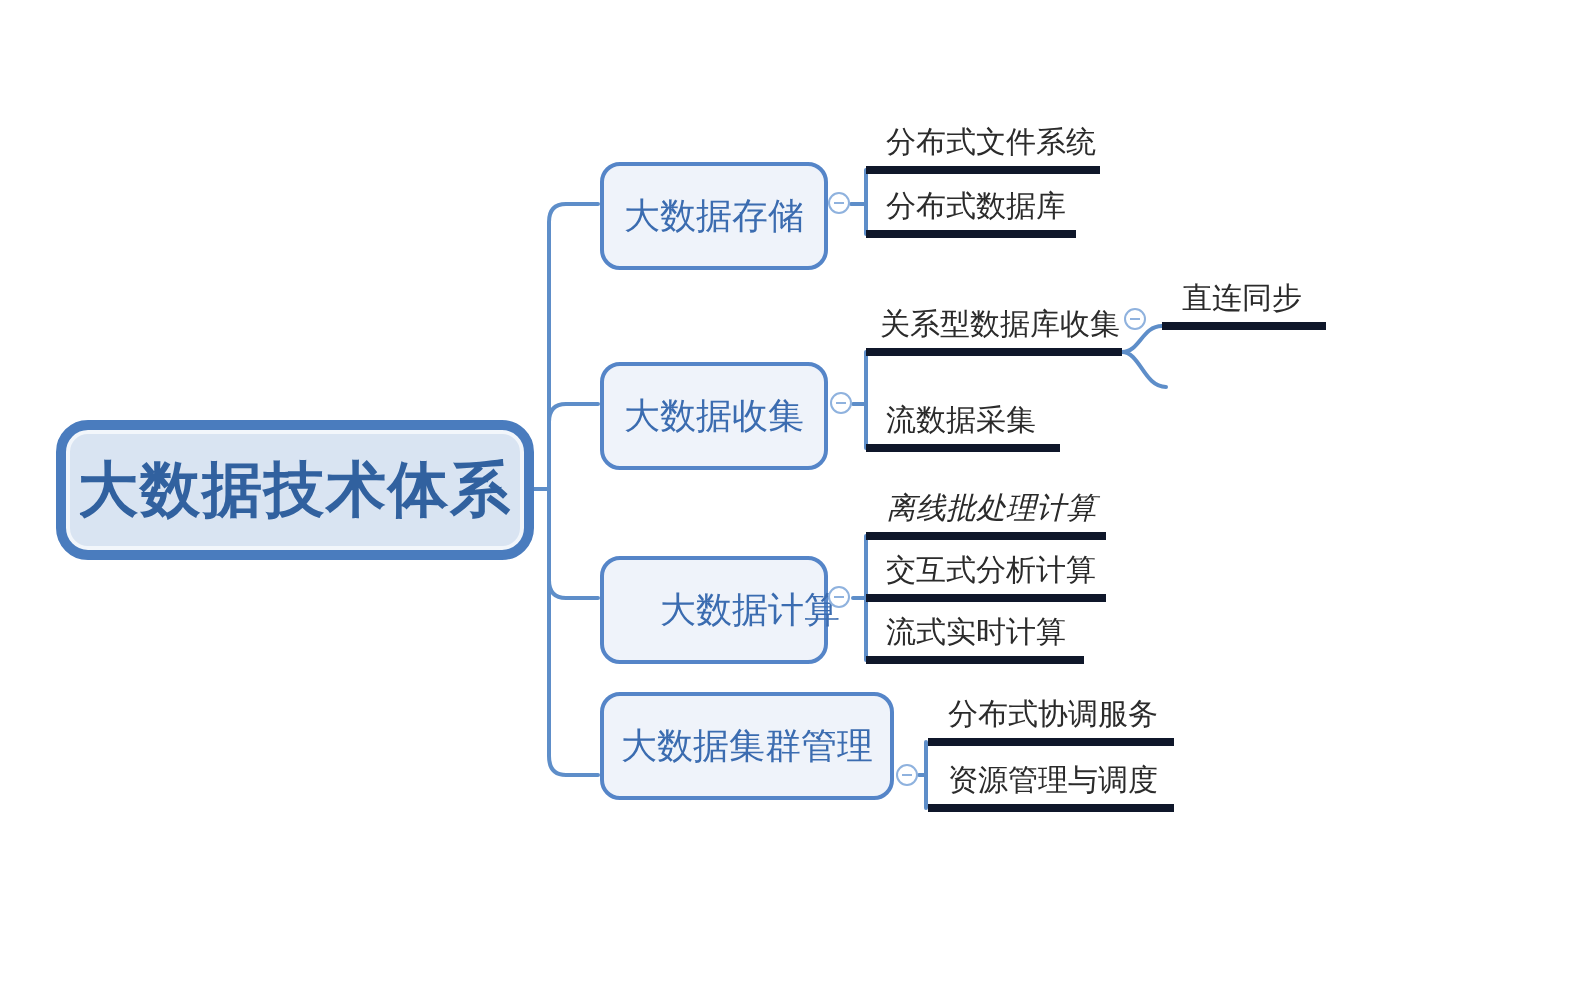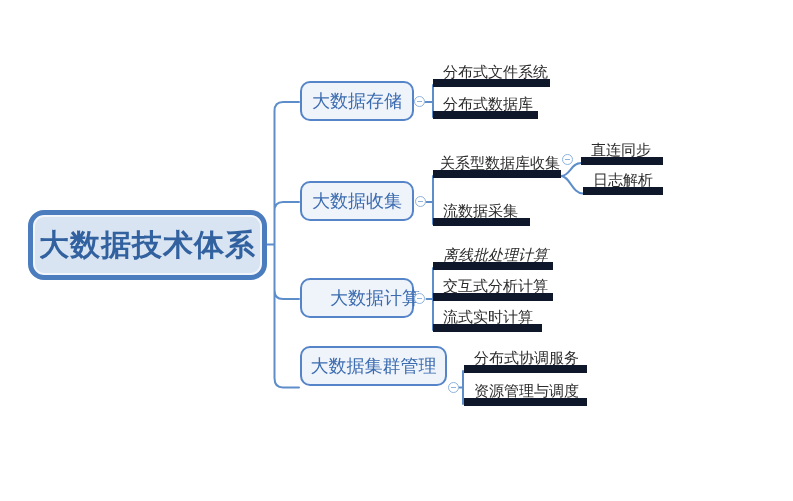--- a/index.html
+++ b/index.html
@@ -11,28 +11,28 @@
   #connectors path{fill:none;stroke:#5e8ec9;stroke-width:2;stroke-linecap:round;}
 
   .root-topic{
     position:absolute;left:28px;top:210px;width:239px;height:70px;
     box-sizing:border-box;border:5px solid #4a7cbe;border-radius:16px;
     background:#d9e4f2;box-shadow:inset 0 0 0 2px rgba(255,255,255,.65);
     display:flex;align-items:center;justify-content:center;
     color:#31619f;font-size:30px;font-weight:bold;letter-spacing:1px;cursor:default;
   }
   .topic-box{
-    position:absolute;height:40px;box-sizing:border-box;
+    position:absolute;height:54px;box-sizing:border-box;
     border:2px solid #5585c8;border-radius:10px;background:#eff3fa;
     display:flex;align-items:center;justify-content:center;
     color:#3b6cb0;font-size:18px;white-space:nowrap;cursor:default;
   }
   .line-node{
     position:absolute;height:26px;box-sizing:border-box;
-    border-bottom:8px solid #0f172a;
+    border-bottom:4px solid #0f172a;
     color:#2b2b2b;font-size:15px;line-height:21px;
     padding-left:10px;white-space:nowrap;cursor:default;
   }
   .collapse{
     position:absolute;width:11px;height:11px;box-sizing:border-box;
     border:1px solid #8fb2de;border-radius:50%;background:#ffffff;
     display:flex;align-items:center;justify-content:center;cursor:pointer;z-index:2;
   }
   .minus{width:5px;height:1.5px;background:#8fb2de;display:block;}
 
@@ -82,21 +82,20 @@
   <div id="t-collection" class="topic-box">大数据收集</div>
   <div id="t-computing" class="topic-box">大数据计算</div>
   <div id="t-cluster" class="topic-box">大数据集群管理</div>
 
   <div id="c-dfs" class="line-node">分布式文件系统</div>
   <div id="c-rdb" class="line-node">关系型数据库收集</div>
 
   <div id="c-ddb" class="line-node">分布式数据库</div>
   <div id="c-directsync" class="line-node">直连同步</div>
   <div id="c-streamcol" class="line-node">流数据采集</div>
-  <div id="c-logparse" class="line-node">日志解析</div>
 
   <div id="c-offline" class="line-node">离线批处理计算</div>
   <div id="c-interact" class="line-node">交互式分析计算</div>
   <div id="c-streamrt" class="line-node">流式实时计算</div>
 
   <div id="c-coord" class="line-node">分布式协调服务</div>
   <div id="c-resource" class="line-node">资源管理与调度</div>
 
   <div id="cb-storage" class="collapse">
     <span class="minus"></span>

